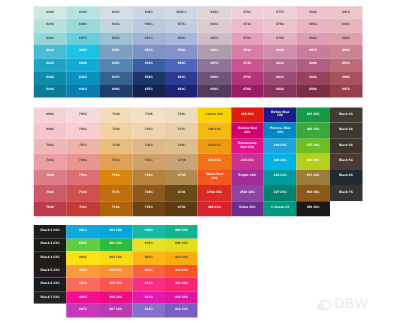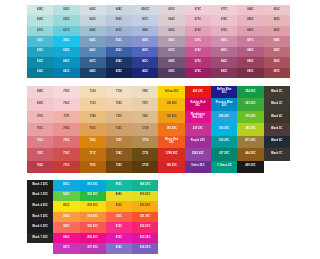--- a/index.html
+++ b/index.html
@@ -292,14 +292,18 @@
       <div class="swatch lbl-light" style="background: rgb(238, 11, 134);">806 2XC</div>
       <div class="swatch lbl-light" style="background: rgb(227, 24, 176);">813C</div>
       <div class="swatch lbl-light" style="background: rgb(224, 21, 159);">813 2XC</div>
       <div class="swatch lbl-dark" style="background: rgb(255, 255, 255);"></div>
       <div class="swatch lbl-light" style="background: rgb(198, 56, 184);">807C</div>
       <div class="swatch lbl-light" style="background: rgb(185, 59, 178);">807 2XC</div>
       <div class="swatch lbl-light" style="background: rgb(132, 114, 201);">814C</div>
       <div class="swatch lbl-light" style="background: rgb(122, 95, 194);">814 2XC</div>
     </div>
 
+  <div id="watermark">
+    <span class="wm-mark"></span>
+    <span class="wm-text">DBW</span>
+  </div>
 
 </div>
 
 </body></html>

